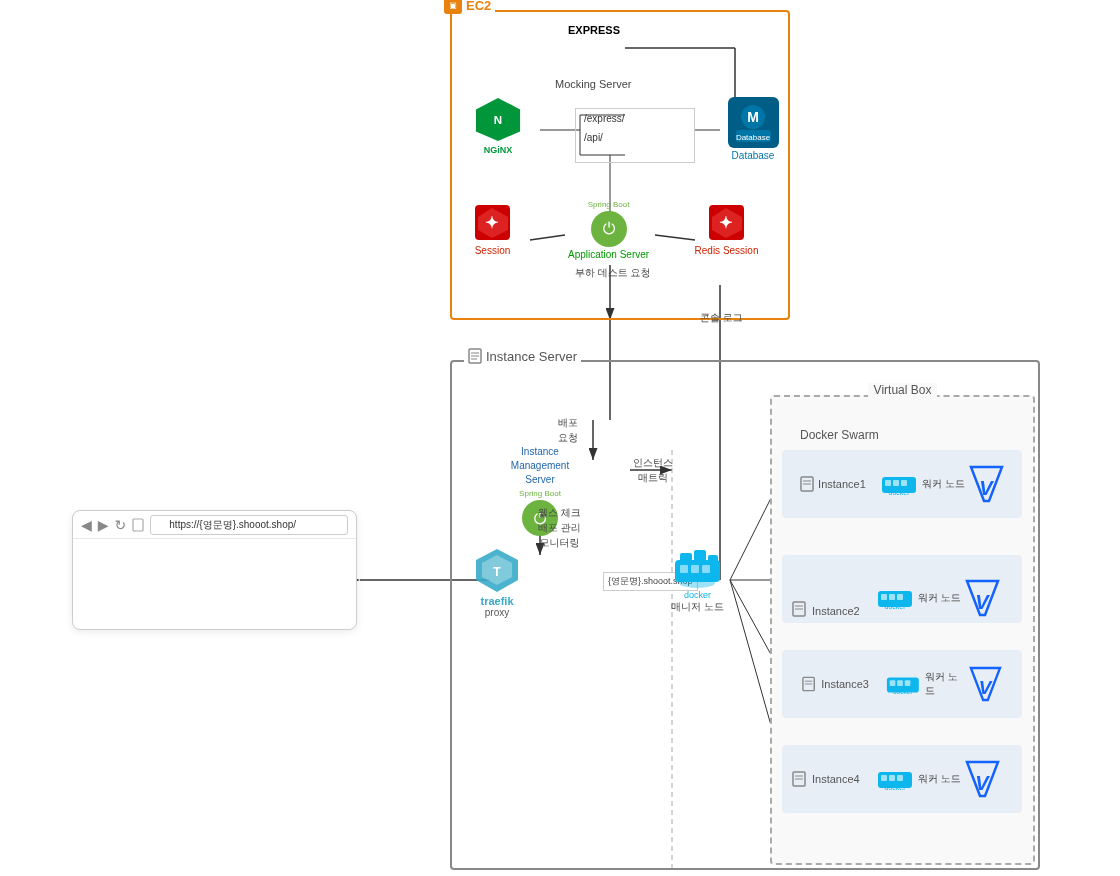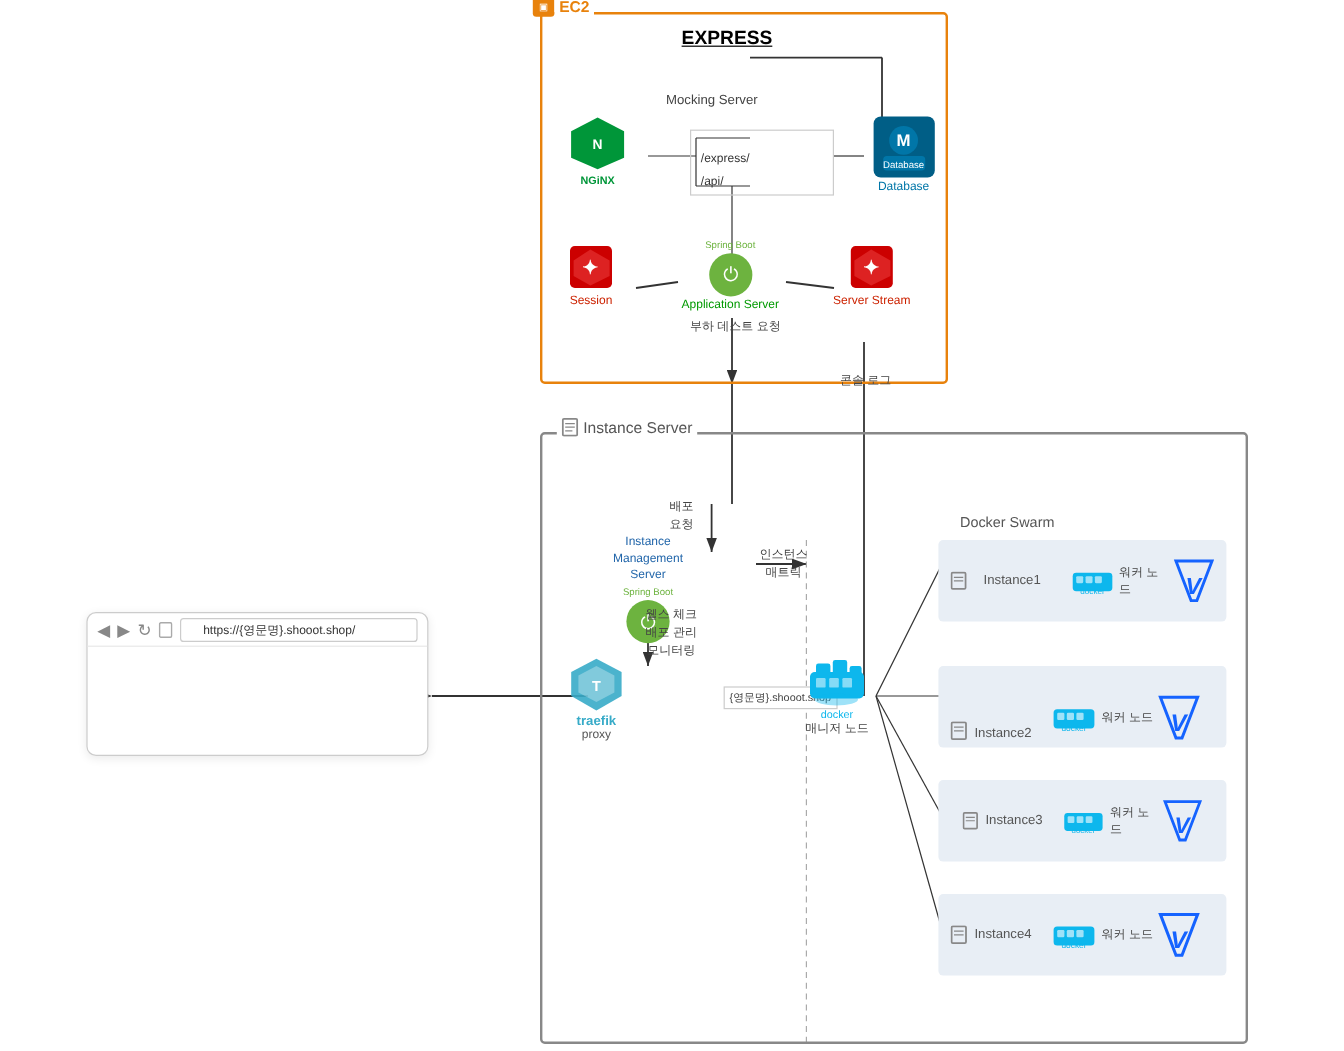--- a/index.html
+++ b/index.html
@@ -245,33 +245,33 @@
         <polygon points="8 0, 0 3, 8 6" fill="#333"></polygon>
       </marker>
     </defs>
   </svg>
 
   <div class="ec2-box">
     <div class="ec2-icon">▣</div>
     <span class="ec2-label">EC2</span>
   </div>
 
-  <div style="position:absolute;top:24px;left:568px;font-weight:bold;font-size:16px;text-decoration:underline;">EXPRESS</div>
+  <div style="position:absolute;top:24px;left:568px;font-weight:bold;font-size:11px;">EXPRESS</div>
 
   <div style="position:absolute;top:78px;left:555px;font-size:11px;color:#444;">Mocking Server</div>
 
   <div class="nginx-icon">
     <svg class="nginx-logo" viewBox="0 0 50 50">
       <polygon points="25,3 48,15 48,38 25,48 2,38 2,15" fill="#009639"></polygon>
       <text x="25" y="30" text-anchor="middle" fill="white" font-size="12" font-weight="bold">N</text>
     </svg>
     <span class="nginx-text">NGiNX</span>
   </div>
 
-  <div style="position:absolute;top:108px;left:575px;width:120px;height:55px;border:1px solid #ccc;padding:18px 8px;">
+  <div style="position:absolute;top:108px;left:575px;width:120px;height:55px;border:1px solid #ccc;padding:4px 8px;">
     <div style="font-size:10px;color:#333;">/express/</div>
     <div style="font-size:10px;color:#333;margin-top:8px;">/api/</div>
   </div>
 
   <div style="position:absolute;top:95px;left:718px;display:flex;flex-direction:column;align-items:center;width:70px;">
     <svg width="55" height="55" viewBox="0 0 55 55">
       <rect x="2" y="2" width="51" height="51" rx="6" fill="#005e86"></rect>
       <circle cx="27" cy="22" r="12" fill="#0076a8"></circle>
       <text x="27" y="27" text-anchor="middle" fill="white" font-size="14" font-weight="bold">M</text>
       <rect x="10" y="35" width="35" height="12" rx="3" fill="#0076a8"></rect>
@@ -297,21 +297,21 @@
     </svg>
     <span style="font-size:10px;color:#cc2200;text-align:center;">Session</span>
   </div>
 
   <div style="position:absolute;top:200px;left:694px;display:flex;flex-direction:column;align-items:center;width:65px;">
     <svg width="45" height="45" viewBox="0 0 45 45">
       <rect x="5" y="5" width="35" height="35" rx="4" fill="#cc0000"></rect>
       <polygon points="22,8 38,17 38,30 22,38 8,30 8,17" fill="#dd2222"></polygon>
       <text x="22" y="28" text-anchor="middle" fill="white" font-size="16" font-weight="bold">✦</text>
     </svg>
-    <span style="font-size:10px;color:#cc2200;text-align:center;">Server Stream</span>
+    <span style="font-size:10px;color:#cc2200;text-align:center;">Redis Session</span>
   </div>
 
   <div style="position:absolute;top:265px;left:575px;font-size:10px;color:#444;text-align:center;line-height:1.5;">
     <div>부하
 데스트
 요청</div>
   </div>
 
   <div style="position:absolute;top:310px;left:700px;font-size:10px;color:#444;text-align:center;line-height:1.5;">
     <div>콘솔
@@ -373,24 +373,27 @@
       <rect x="38" y="10" width="10" height="12" rx="2" fill="#0db7ed"></rect>
       <ellipse cx="27" cy="38" rx="18" ry="5" fill="#0db7ed" opacity="0.4"></ellipse>
       <rect x="10" y="20" width="8" height="8" rx="1" fill="white" opacity="0.5"></rect>
       <rect x="21" y="20" width="8" height="8" rx="1" fill="white" opacity="0.5"></rect>
       <rect x="32" y="20" width="8" height="8" rx="1" fill="white" opacity="0.5"></rect>
     </svg>
     <span style="font-size:9px;color:#0db7ed;text-align:center;">docker</span>
     <span style="font-size:10px;color:#444;">매니저 노드</span>
   </div>
 
+  <div class="virtual-box">
+    <span class="virtual-box-label">Virtual Box</span>
+  </div>
 
   <div style="position:absolute;top:428px;left:800px;font-size:12px;color:#555;">Docker Swarm</div>
 
-  <div style="position:absolute;top:450px;left:782px;width:240px;height:68px;background:#e8eef5;border-radius:4px;display:flex;align-items:center;padding:22px 10px;gap:14px;justify-content:center;">
+  <div style="position:absolute;top:450px;left:782px;width:240px;height:68px;background:#e8eef5;border-radius:4px;display:flex;align-items:center;padding:22px 10px;gap:4px;justify-content:center;">
     <svg width="14" height="16" viewBox="0 0 14 16">
         <rect x="1" y="1" width="12" height="14" rx="1" fill="none" stroke="#888" stroke-width="1.5"></rect>
         <line x1="3" y1="5" x2="11" y2="5" stroke="#888" stroke-width="1"></line>
         <line x1="3" y1="8" x2="11" y2="8" stroke="#888" stroke-width="1"></line>
       </svg>
     <span style="font-size:11px;color:#555;min-width:58px;">Instance1</span>
     <div style="display:flex;align-items:center;gap:4px;">
 
       <svg width="38" height="30" viewBox="0 0 38 30">
         <rect x="2" y="8" width="34" height="16" rx="3" fill="#0db7ed"></rect>

